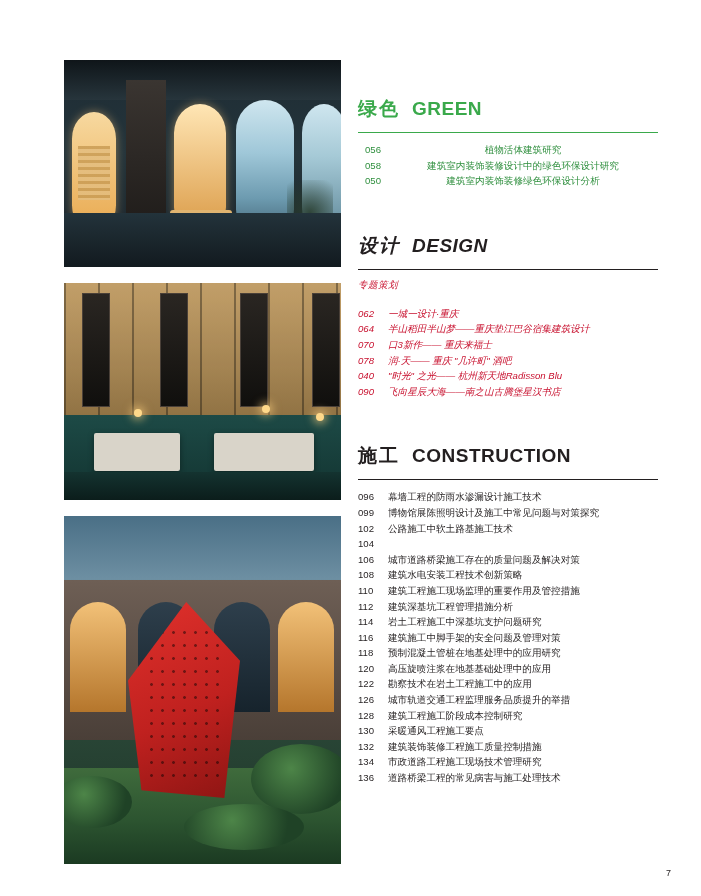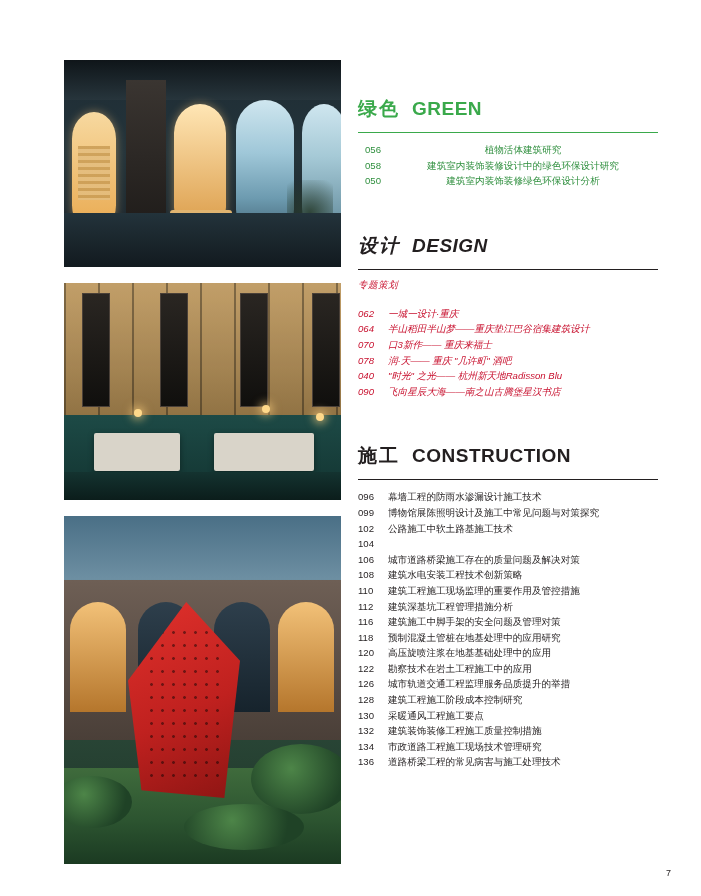--- a/index.html
+++ b/index.html
@@ -388,20 +388,24 @@
         </div>
         <div class="entry">
           <span class="num">110</span>
           <span class="title">建筑工程施工现场监理的重要作用及管控措施</span>
         </div>
         <div class="entry">
           <span class="num">112</span>
           <span class="title">建筑深基坑工程管理措施分析</span>
         </div>
         <div class="entry">
+          <span class="num">114</span>
+          <span class="title">岩土工程施工中深基坑支护问题研究</span>
+        </div>
+        <div class="entry">
           <span class="num">116</span>
           <span class="title">建筑施工中脚手架的安全问题及管理对策</span>
         </div>
         <div class="entry">
           <span class="num">118</span>
           <span class="title">预制混凝土管桩在地基处理中的应用研究</span>
         </div>
         <div class="entry">
           <span class="num">120</span>
           <span class="title">高压旋喷注浆在地基基础处理中的应用</span>

